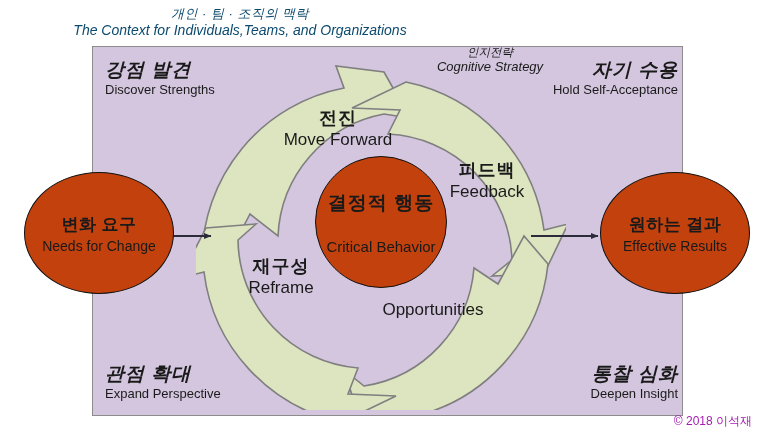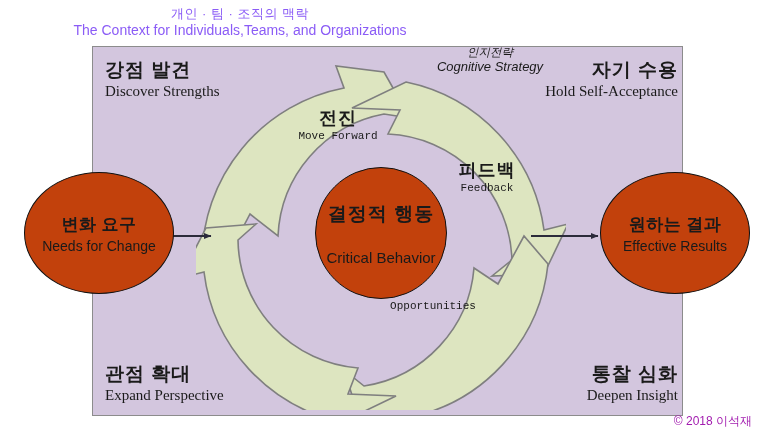--- a/index.html
+++ b/index.html
@@ -11,41 +11,42 @@
     overflow:hidden;
     color:#1a1a1a;
   }
   #stage{position:absolute;left:0;top:0;width:764px;height:436px;}
 
   
   .context{
     position:absolute;
     left:0;top:6px;width:480px;
     text-align:center;
+    font-style:italic;
     line-height:1.25;
-    color:#8b5cf6;
+    color:#0c4a6e;
     pointer-events:none;
   }
   .context .ko{font-size:13px;letter-spacing:.5px;}
   .context .en{font-size:14px;}
 
   
   .panel{
     position:absolute;
     left:92px;top:46px;
     width:591px;height:370px;
     background:#d3c6de;
     border:1px solid #8c8c8c;
     box-sizing:border-box;
   }
 
   
   .corner{position:absolute;line-height:1.2;}
-  .corner .ko{font-size:19px;font-weight:700;letter-spacing:1px;white-space:nowrap;}
-  .corner .en{font-size:15px;white-space:nowrap;font-family:Liberation Serif, serif;}
+  .corner .ko{font-size:19px;font-weight:700;letter-spacing:1px;white-space:nowrap;font-style:italic;}
+  .corner .en{font-size:13px;white-space:nowrap;}
   .corner.tl{left:105px;top:59px;text-align:left;}
   .corner.tr{right:86px;top:59px;text-align:right;}
   .corner.bl{left:105px;top:363px;text-align:left;}
   .corner.br{right:86px;top:363px;text-align:right;}
 
   
   .cogstrat{
     position:absolute;left:405px;top:45px;width:170px;
     text-align:center;font-style:italic;line-height:1.25;
   }
@@ -62,34 +63,34 @@
     align-items:center;justify-content:center;
     box-sizing:border-box;
   }
   .circle .ko{font-size:17px;font-weight:700;letter-spacing:.5px;white-space:nowrap;}
   .circle .en{font-size:14px;white-space:nowrap;margin-top:2px;}
   .circle.left{left:24px;top:172px;width:150px;height:122px;}
   .circle.right{left:600px;top:172px;width:150px;height:122px;text-align:right;}
 
   
   .circle.center{
-    left:315px;top:167px;width:132px;height:132px;
+    left:315px;top:156px;width:132px;height:132px;
     border-width:1.8px;
     gap:20px;
   }
   .circle.center .ko{font-size:19px;letter-spacing:1px;}
   .circle.center .en{font-size:15px;}
 
   
   #cycle{position:absolute;left:196px;top:54px;width:370px;height:356px;}
 
   
   .cyclabel{position:absolute;text-align:center;line-height:1.2;pointer-events:none;}
   .cyclabel .ko{font-size:18px;font-weight:700;letter-spacing:1px;white-space:nowrap;}
-  .cyclabel .en{font-size:11px;white-space:nowrap;font-family:Liberation Mono, monospace;}
+  .cyclabel .en{font-size:17px;white-space:nowrap;}
   .cyclabel.move{left:263px;top:108px;width:150px;}
   .cyclabel.feedback{left:432px;top:160px;width:110px;}
   .cyclabel.reframe{left:228px;top:256px;width:106px;}
   .cyclabel.opps{left:360px;top:300px;width:146px;}
 
   
   #arrows{position:absolute;left:0;top:0;width:764px;height:436px;pointer-events:none;}
 
   
   .copyright{
@@ -185,20 +186,24 @@
     <div class="ko">전진</div>
     <div class="en">Move Forward</div>
   </div>
   <div class="cyclabel feedback">
     <div class="ko">피드백</div>
     <div class="en">Feedback</div>
   </div>
   <div class="cyclabel opps">
     <div class="en">Opportunities</div>
   </div>
+  <div class="cyclabel reframe">
+    <div class="ko">재구성</div>
+    <div class="en">Reframe</div>
+  </div>
 
   <svg id="arrows" viewBox="0 0 764 436">
     <defs>
       <marker id="ah" markerWidth="9" markerHeight="9" refX="7.5" refY="3.2" orient="auto" markerUnits="userSpaceOnUse">
         <path d="M0,0 L8,3.2 L0,6.4 z" fill="#2b2b3a"></path>
       </marker>
     </defs>
     <line x1="172" y1="236" x2="211" y2="236" stroke="#2b2b3a" stroke-width="2" marker-end="url(#ah)"></line>
     <line x1="531" y1="236" x2="598" y2="236" stroke="#2b2b3a" stroke-width="2" marker-end="url(#ah)"></line>
   </svg>

